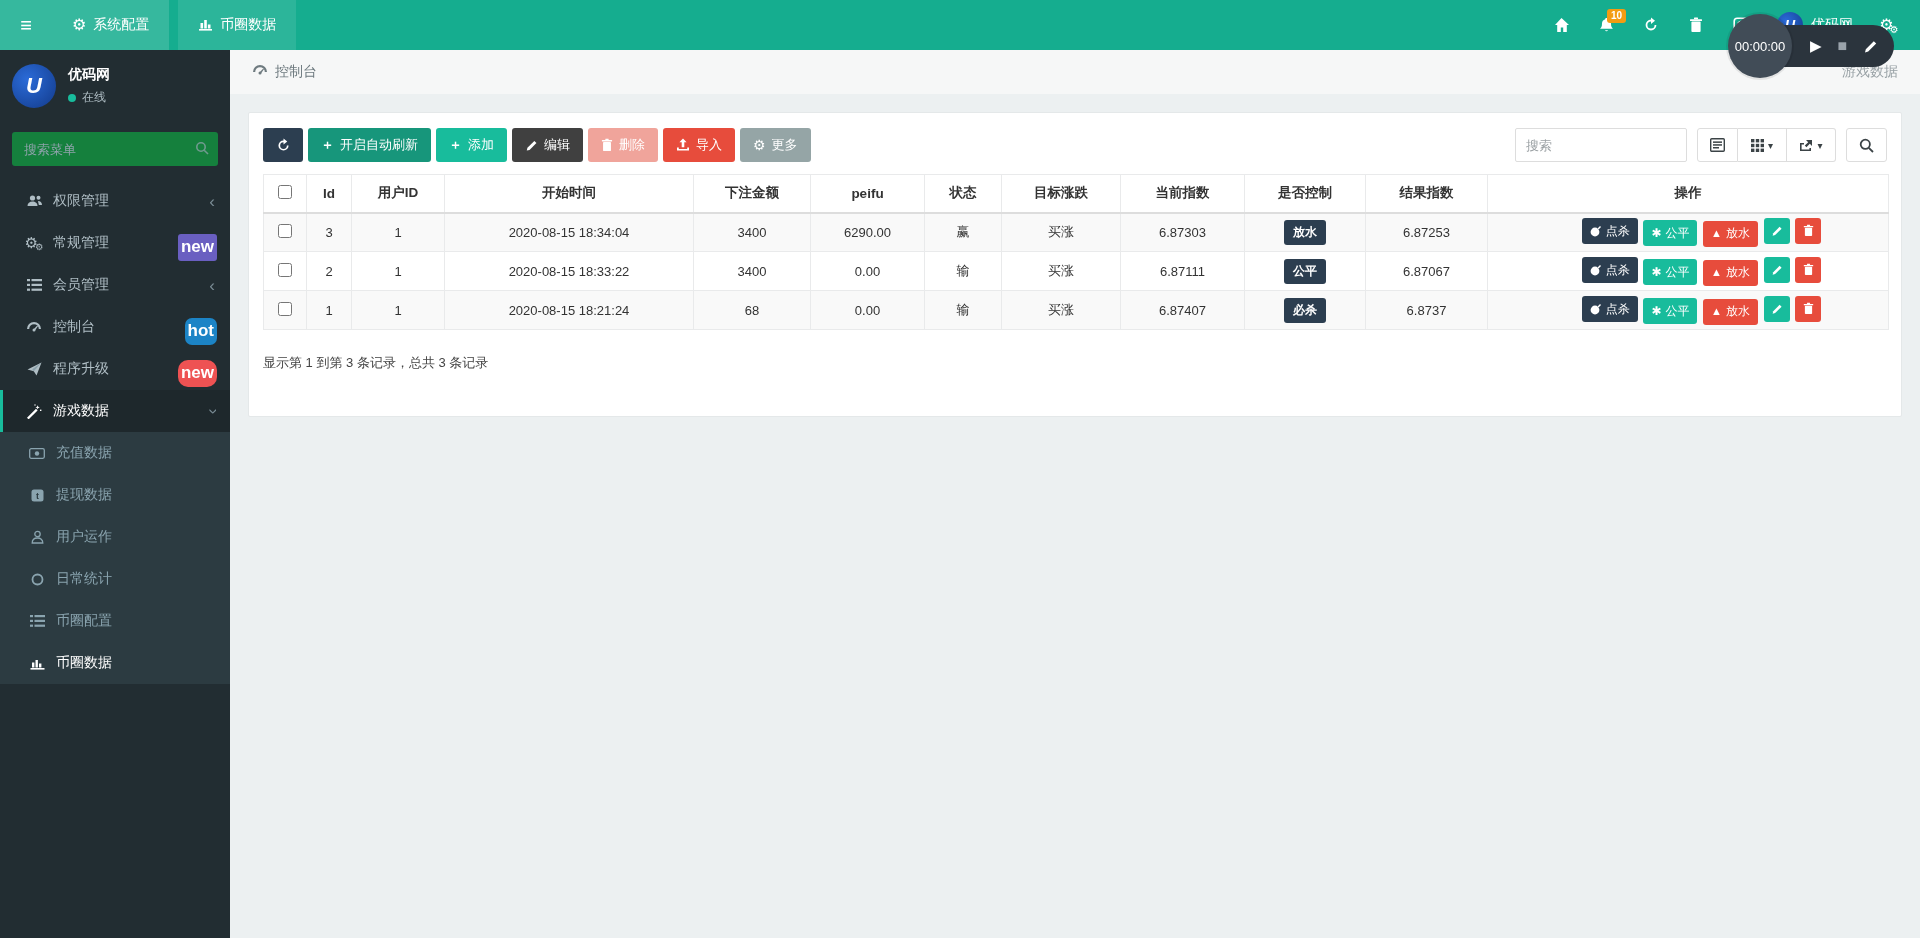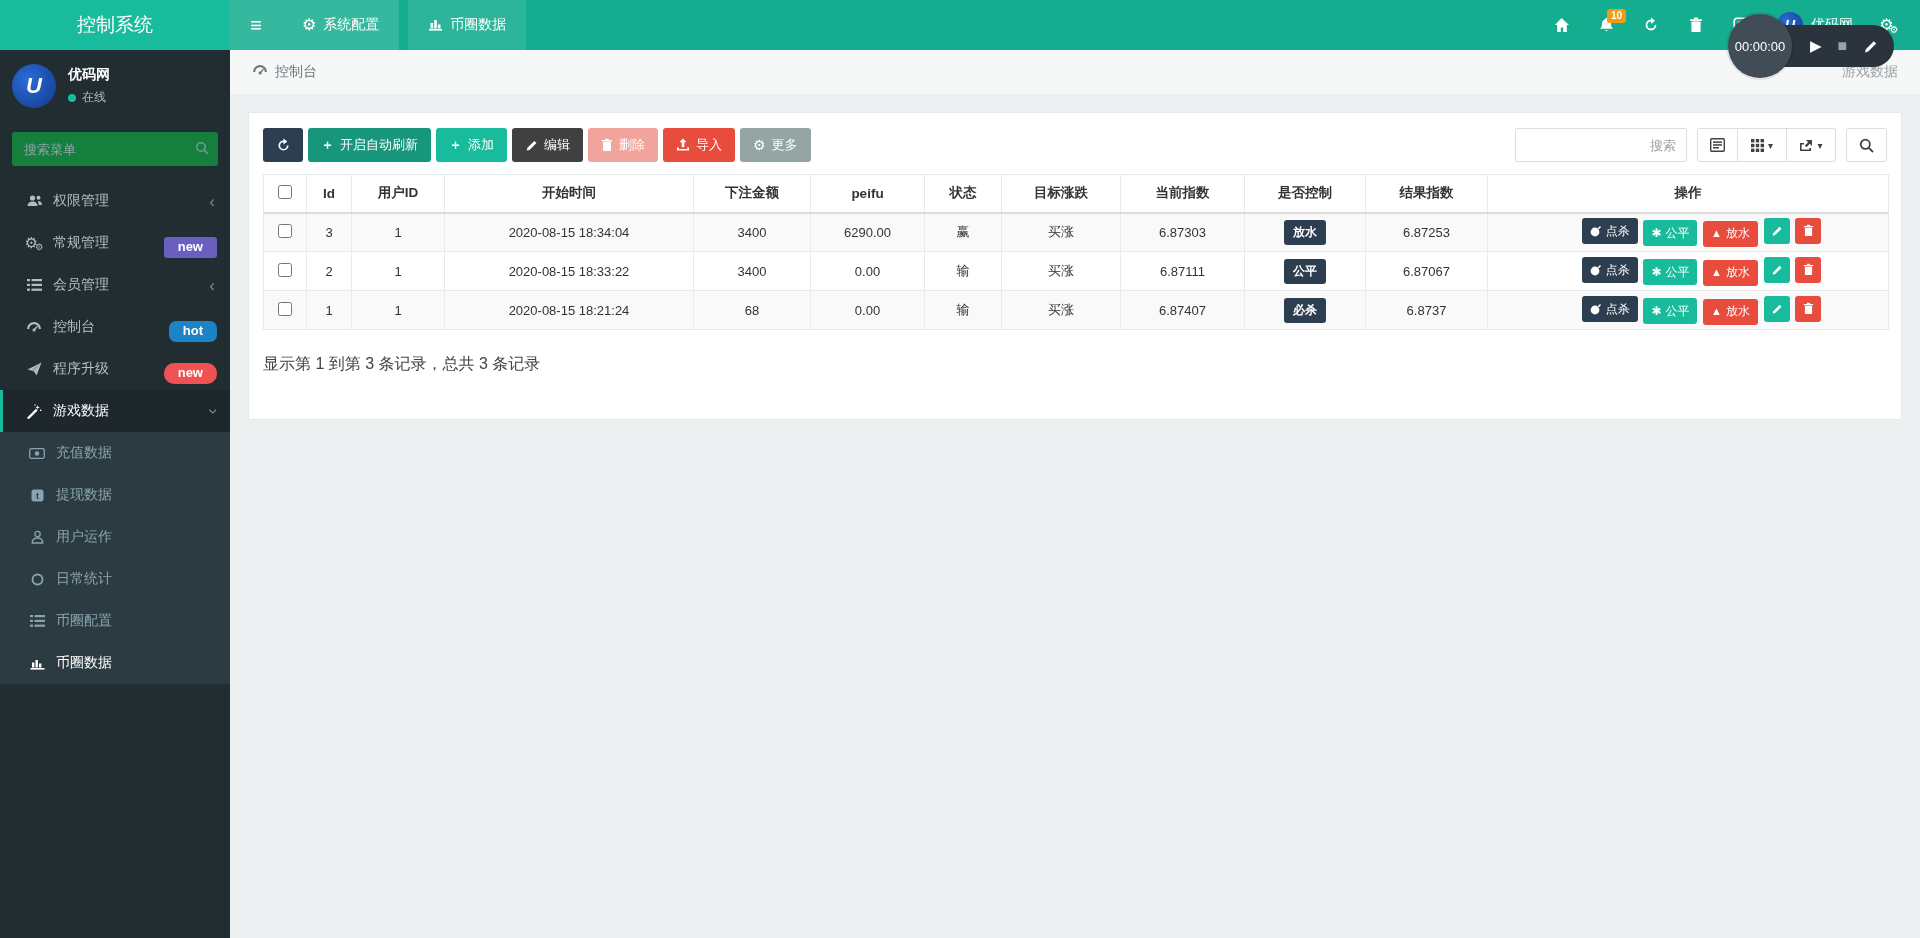--- a/index.html
+++ b/index.html
@@ -40,21 +40,21 @@
   .side-search input { width:100%; height:34px; background:#15803d; border:none; border-radius:3px; color:#cfd8dc; font-size:13px; padding:0 30px 0 12px; outline:none; }
   .side-search input::placeholder { color:#8fa3ab; }
   .side-search .mag { position:absolute; right:9px; top:9px; opacity:.75; }
   .menu { list-style:none; }
   .menu-item { display:flex; align-items:center; height:42px; padding-left:19px; border-left:3px solid transparent; cursor:pointer; }
   .menu-item .mi-ico { width:24px; margin-right:7px; display:flex; justify-content:center; align-items:center; }
   .menu-item.active { background:#1e282c; border-left-color:#18bc9c; color:#fff; }
   .menu-item .spacer { margin-left:auto; }
   .chev { color:#7a8c95; font-size:17px; margin-right:15px; line-height:1; }
   .chev.down { display:inline-block; transform:rotate(-90deg); }
-  .badge { font-size:13px; font-weight:bold; color:#fff; padding:2px 14px; border-radius:3px; margin-right:13px; line-height:1.3;margin-top:9px; }
+  .badge { font-size:17px; font-weight:bold; color:#fff; padding:2px 3px; border-radius:3px; margin-right:13px; line-height:1.3;margin-top:9px; }
   .badge.purple { background:#6a5fc1; }
   .badge.blue { background:#1c84c6;border-radius:7px; }
   .badge.red { background:#ee5253; border-radius:10px; }
   .submenu { list-style:none; background:#2c3b41; }
   .submenu .menu-item { color:#8aa4af; border-left-color:transparent; padding-left:22px; }
   .submenu .menu-item.active-sub { color:#fff; }
 
   
   .main { margin-left:230px; padding-top:50px; }
   .content-header { height:44px; background:#f6f7f7; display:flex; align-items:center; justify-content:space-between; padding:0 22px; color:#6e7a7f; font-size:14px; }
@@ -66,21 +66,21 @@
   .btn { border:none; border-radius:3px; color:#fff; font-size:13px; height:34px; padding:0 13px; display:inline-flex; align-items:center; gap:6px; cursor:pointer; font-family:inherit; }
   .btn svg { display:block; }
   .btn.dark { background:#2c3e50; width:40px; justify-content:center; padding:0; }
   .btn.green-dark { background:#17967b; }
   .btn.teal { background:#18bc9c; }
   .btn.teal-dis { background:#404040; cursor:default; }
   .btn.red-dis { background:#f0a49b; cursor:default; }
   .btn.red { background:#e74c3c; }
   .btn.gray { background:#95a5a6; }
   .tb-right { display:flex; align-items:center; gap:10px; }
-  .tb-search { width:172px; height:34px; border:1px solid #ddd; border-radius:2px; font-size:13px; padding:0 10px; color:#333; outline:none;text-align:right; }
+  .tb-search { width:172px; height:34px; border:1px solid #ddd; border-radius:2px; font-size:13px; padding:0 10px; color:#333; outline:none; }
   .tb-search::placeholder { color:#9aa0a3; }
   .btn-group { display:flex; }
   .wbtn { width:41px; height:34px; background:#fff; border:1px solid #ddd; display:flex; align-items:center; justify-content:center; gap:4px; cursor:pointer; color:#3b4346; }
   .btn-group .wbtn + .wbtn { border-left:none; }
   .btn-group .wbtn:first-child { border-radius:3px 0 0 3px; }
   .btn-group .wbtn:last-child { border-radius:0 3px 3px 0; }
   .wbtn.lone { border-radius:3px; width:41px; }
   .caret { font-size:10px; color:#3b4346; }
 
   
@@ -90,28 +90,27 @@
   tbody td { height:39px; }
   tbody tr:nth-child(odd) { background:#f9f9f9; }
   .ctrl-badge { display:inline-block; background:#2c3e50; color:#fff; font-weight:bold; font-size:12px; padding:4px 9px; border-radius:3px; }
   .op-btn { border:none; border-radius:3px; color:#fff; font-size:12px; height:26px; padding:0 8px; display:inline-flex; align-items:center; gap:4px; cursor:pointer; margin:0 1px; font-family:inherit; }
   .op-btn.navy { background:#2c3e50;margin-left:28px; }
   .op-btn.teal { background:#18bc9c; }
   .op-btn.red { background:#e74c3c; }
   .op-btn.sq { width:26px; padding:0; justify-content:center; }
   .tri { font-size:11px; line-height:1; }
   .fan { font-size:12px; line-height:1; }
-  .summary { margin-top:24px; font-size:16px; color:#444; }
+  .summary { margin-top:24px; font-size:13px; color:#444; }
   input[type="checkbox"] { width:14px; height:14px; cursor:pointer; }
 </style>
 </head>
 <body>
 
 <div class="navbar">
-  <div class="brand">控制系统</div>
   <div class="nav-left">
     <div class="nav-burger">≡</div>
     <div class="nav-tab t1">
       <span class="gear-glyph">⚙</span>
       <span>系统配置</span>
     </div>
     <div class="nav-tab t2">
       <span><svg width="15" height="14" viewBox="0 0 15 14">
             <rect x="1" y="12" width="13" height="1.6" fill="#fff"></rect>
             <rect x="2.5" y="6" width="2.6" height="5.5" fill="#fff"></rect>

